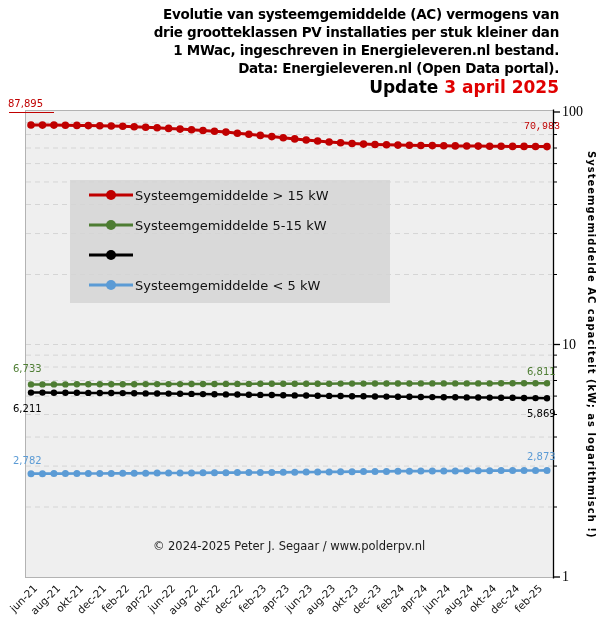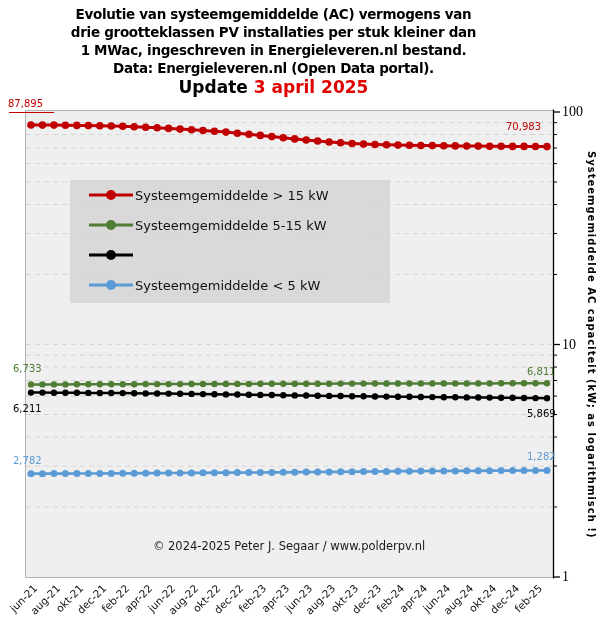--- a/index.html
+++ b/index.html
@@ -1,21 +1,21 @@
 <!DOCTYPE html>
 <html><head>
 <meta charset="utf-8">
 <style>
   html,body{margin:0;padding:0;background:#fff;}
   #stage{
     position:relative;width:609px;height:628px;background:#ffffff;
     font-family:"DejaVu Sans","Liberation Sans",sans-serif;overflow:hidden;
   }
   
-  #title-block{position:absolute;left:0;top:5px;width:547px;text-align:center;}
+  #title-block{position:absolute;left:0;top:5px;width:547px;text-align:right;padding-left:12px;}
   .title-line{font-size:13.5px;font-weight:bold;color:#000;line-height:18px;letter-spacing:-0.3px;}
   #update-line{font-size:17px;font-weight:bold;color:#000;line-height:19px;margin-top:1px;}
   #update-date{font-weight:bold;}
   
   #plot-bg{position:absolute;left:25px;top:110px;width:527px;height:466px;
            background:#efefef;border:1px solid #b3b3b3;z-index:1;}
   #legend{position:absolute;left:70px;top:180px;width:320px;height:123px;
           background:#d9d9d9;z-index:2;padding-top:0;box-sizing:border-box;}
   .legend-item{display:flex;align-items:center;height:30px;padding-left:18px;}
   .legend-marker{width:46px;height:14px;flex:0 0 46px;}
@@ -305,27 +305,27 @@
       <circle cx="501.1333333333333" cy="470.6" r="3.5" fill="#5b9bd5"></circle>
       <circle cx="512.6" cy="470.6" r="3.5" fill="#5b9bd5"></circle>
       <circle cx="524.0666666666666" cy="470.5" r="3.5" fill="#5b9bd5"></circle>
       <circle cx="535.5333333333333" cy="470.5" r="3.5" fill="#5b9bd5"></circle>
       <circle cx="547" cy="470.4" r="3.5" fill="#5b9bd5"></circle>
     </svg>
 
   <div id="labels">
     <span class="ann" style="left: 8px; top: 98px; color: rgb(192, 0, 0);">87,895</span>
     <span class="ann-underline" style="left: 9px; top: 112px; width: 45px; background: rgb(192, 0, 0);"></span>
-    <span class="ann" style="left: 506px; top: 121px; color: rgb(192, 0, 0);">70,983</span>
+    <span class="ann" style="left: 524px; top: 121px; color: rgb(192, 0, 0); font-family: Liberation Mono, monospace;">70,983</span>
     <span class="ann" style="left: 13px; top: 363px; color: rgb(78, 125, 51);">6,733</span>
     <span class="ann" style="left: 527px; top: 366px; color: rgb(78, 125, 51);">6,811</span>
     <span class="ann" style="left: 13px; top: 403px; color: rgb(0, 0, 0);">6,211</span>
     <span class="ann" style="left: 527px; top: 408px; color: rgb(0, 0, 0);">5,869</span>
     <span class="ann" style="left: 13px; top: 455px; color: rgb(91, 155, 213);">2,782</span>
-    <span class="ann" style="left: 527px; top: 451px; color: rgb(91, 155, 213);">1,282</span>
+    <span class="ann" style="left: 527px; top: 451px; color: rgb(91, 155, 213);">2,873</span>
   <div class="ylabel" style="left: 562px; top: 104px;">100</div>
       <div class="ylabel" style="left: 562px; top: 336.5px;">10</div>
       <div class="ylabel" style="left: 562px; top: 569px;">1</div>
       <div class="xlabel" style="left: -21px; top: 582px;">jun-21</div>
       <div class="xlabel" style="left: 1.93333px; top: 582px;">aug-21</div>
       <div class="xlabel" style="left: 24.8667px; top: 582px;">okt-21</div>
       <div class="xlabel" style="left: 47.8px; top: 582px;">dec-21</div>
       <div class="xlabel" style="left: 70.7333px; top: 582px;">feb-22</div>
       <div class="xlabel" style="left: 93.6667px; top: 582px;">apr-22</div>
       <div class="xlabel" style="left: 116.6px; top: 582px;">jun-22</div>

